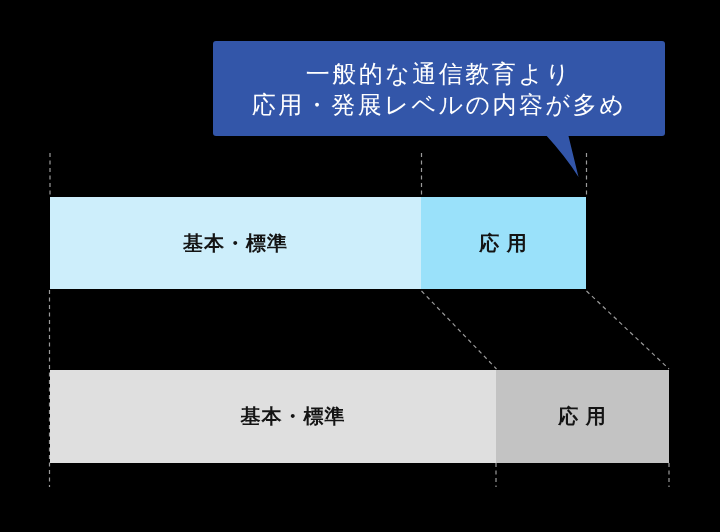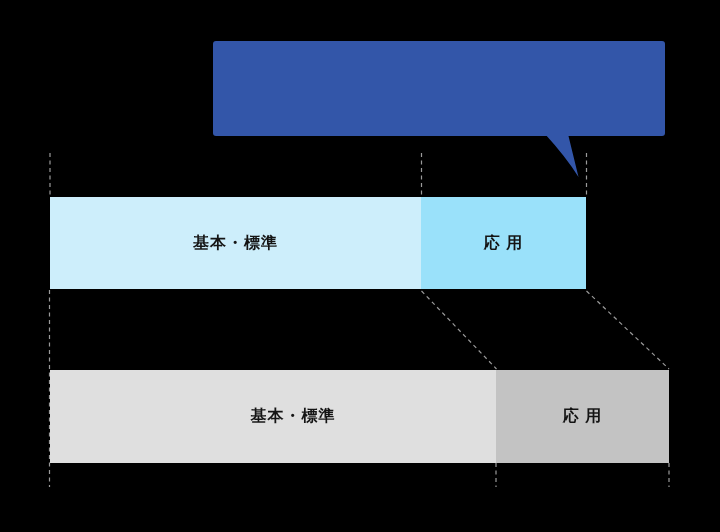--- a/index.html
+++ b/index.html
@@ -62,21 +62,21 @@
   }
   .bar-top    { top: 197px; height: 92px; }
   .bar-bottom { top: 370px; height: 93px; }
 
   .seg {
     height: 100%;
     display: flex;
     align-items: center;
     justify-content: center;
     font-weight: bold;
-    font-size: 16px;
+    font-size: 20px;
     letter-spacing: 1px;
     color: var(--bar-label-text, #141414);
     white-space: nowrap;
     text-align: center;
   }
   .seg-t-basic    { width: 371px; background: var(--level-basic-blue, #cdeefb); }
   .seg-t-applied  { width: 165px; background: var(--level-applied-blue, #9ae1fa); }
   .seg-t-advanced { width: 83px;  background: var(--level-advanced-yellow, #fbe963); }
   .seg-b-basic    { width: 446px; background: var(--generic-basic-gray, #dfdfdf); }
   .seg-b-applied  { width: 173px; background: var(--generic-applied-gray, #c3c3c3); }
@@ -98,20 +98,22 @@
     <line x1="421.5" y1="291" x2="496.5" y2="369"></line>
     <line x1="586.5" y1="291" x2="669" y2="369"></line>
 
     <line x1="496" y1="463" x2="496" y2="487"></line>
     <line x1="669" y1="463" x2="669" y2="487"></line>
 
     <path class="tail" d="M545,134 Q566,157 578.5,177 L568,134 Z"></path>
   </svg>
 
   <div class="callout">
+    <div>一般的な通信教育より</div>
+    <div>応用・発展レベルの内容が多め</div>
   </div>
 
   <div class="bar bar-top">
     <div class="seg seg-t-basic">
       <span class="seg-label">基本・標準</span>
     </div>
     <div class="seg seg-t-applied">
       <span class="seg-label">応 用</span>
     </div>
   </div>

